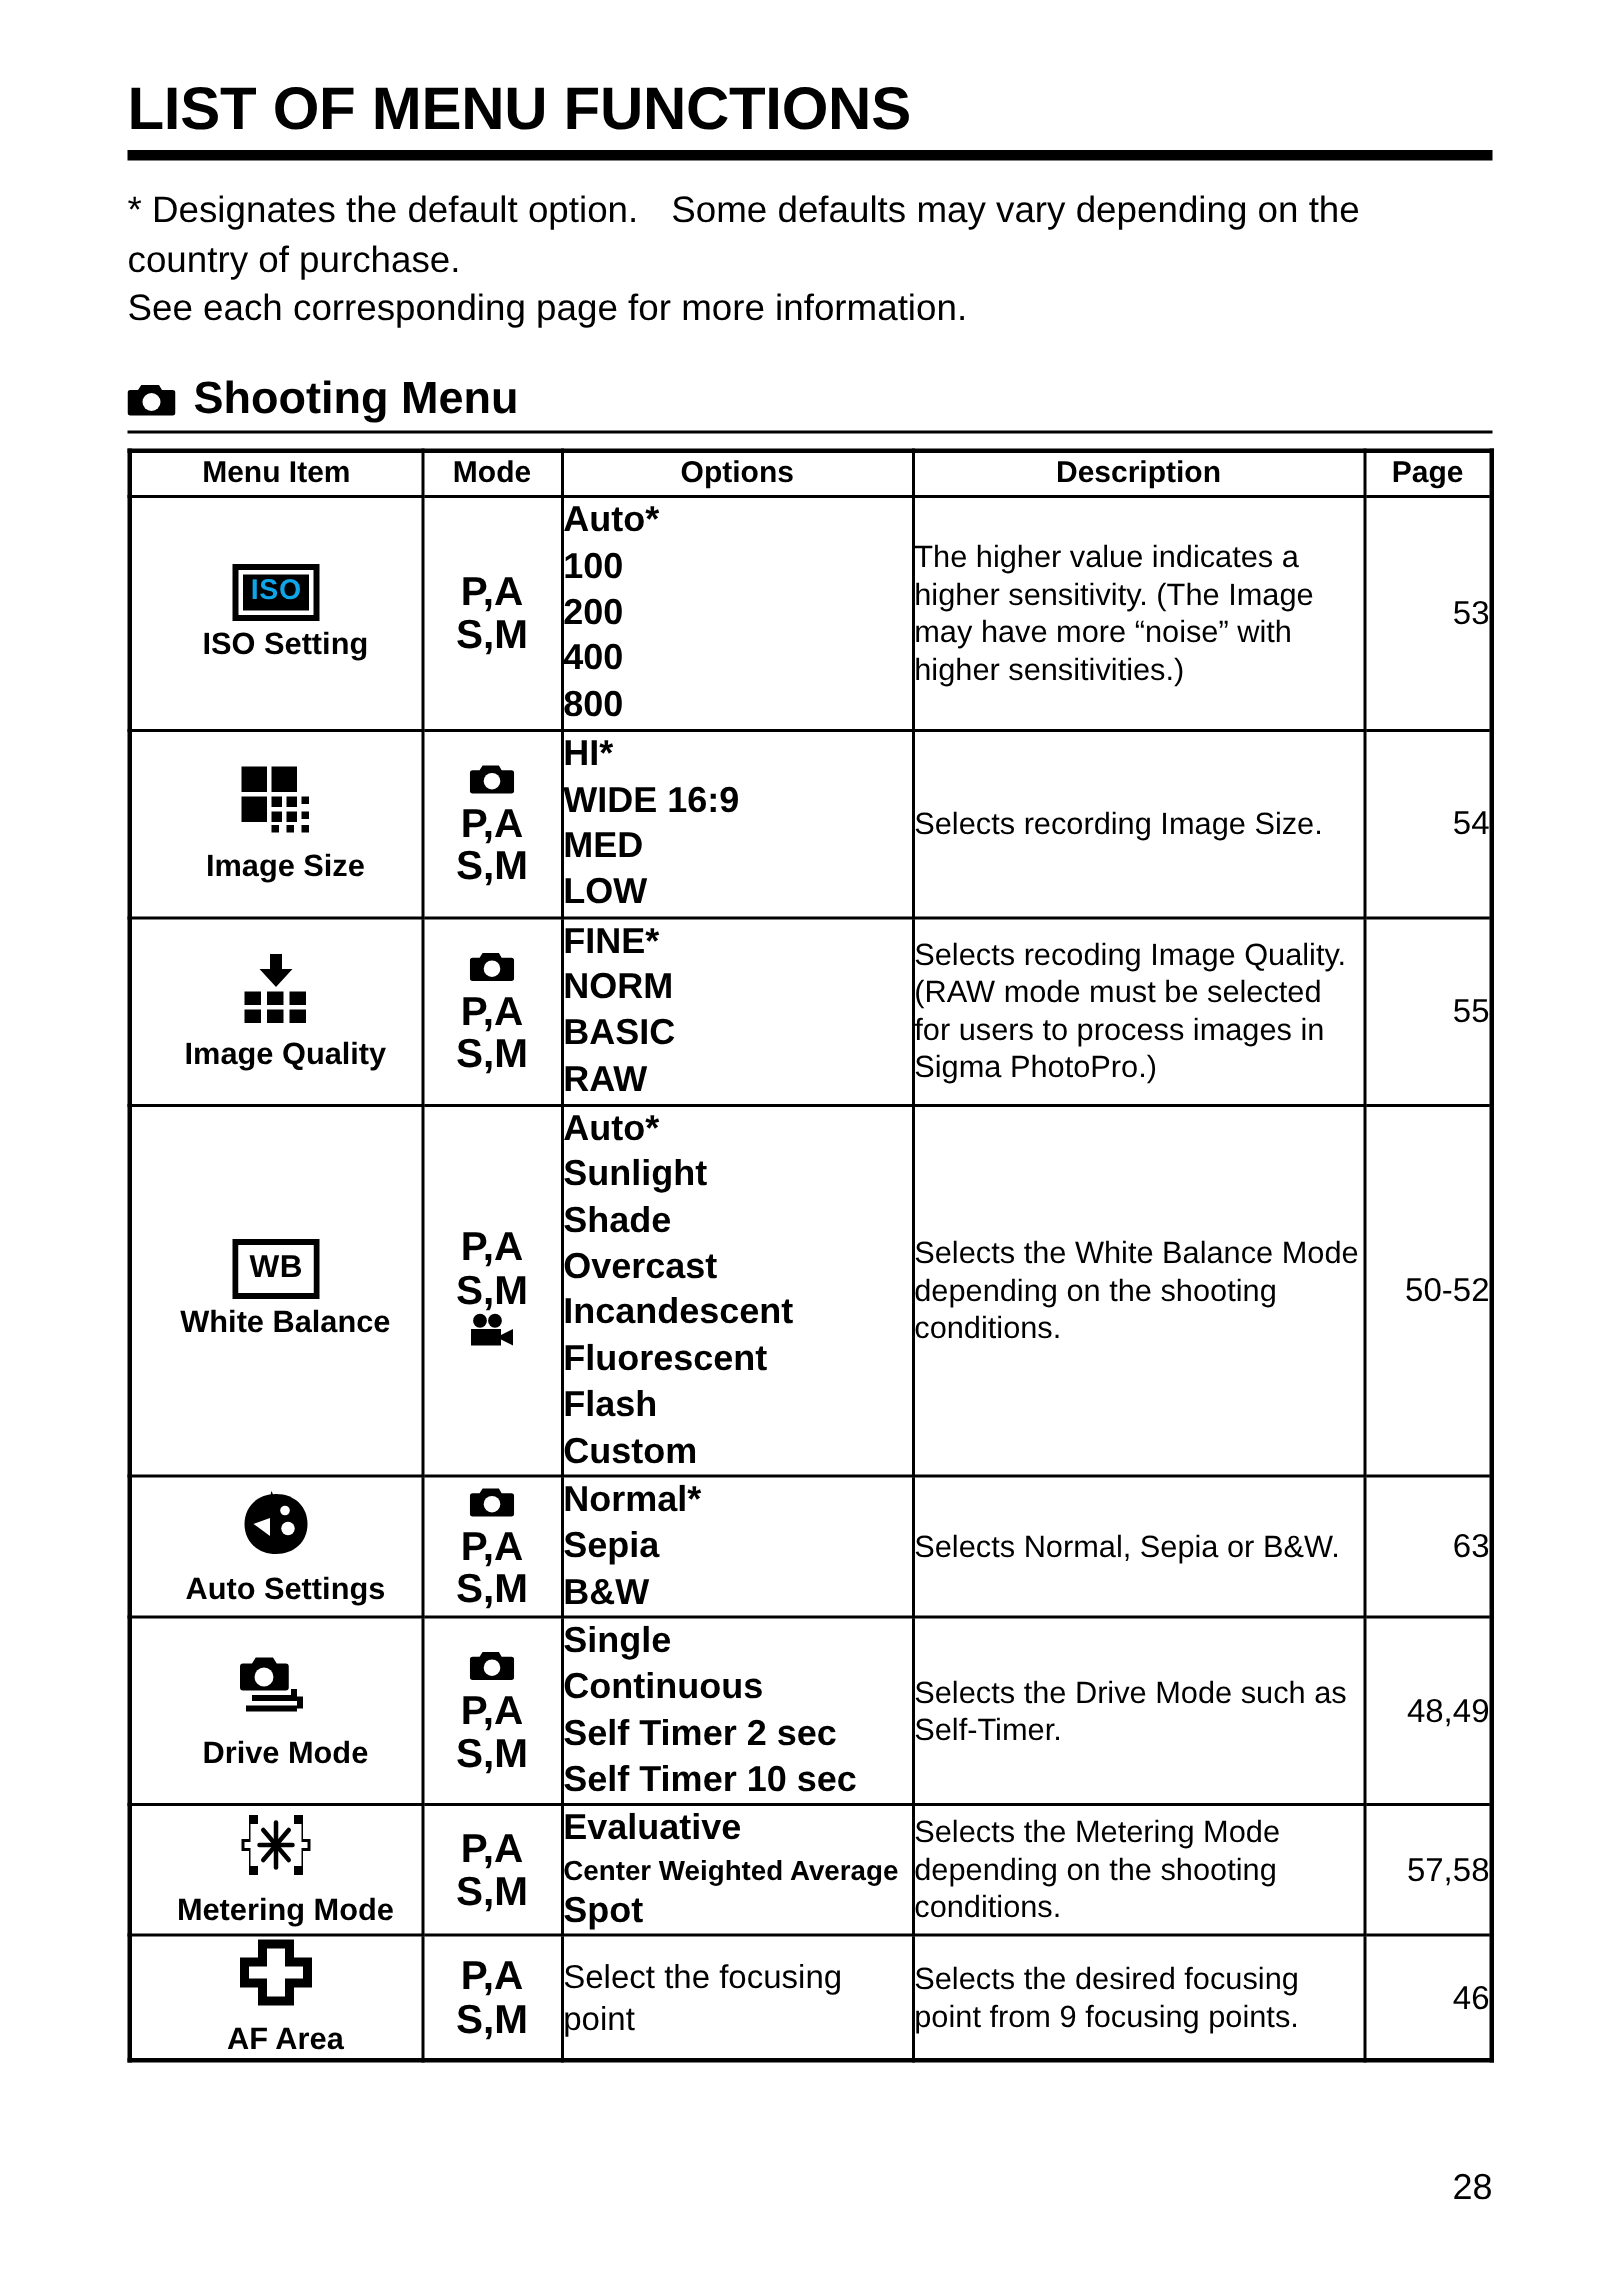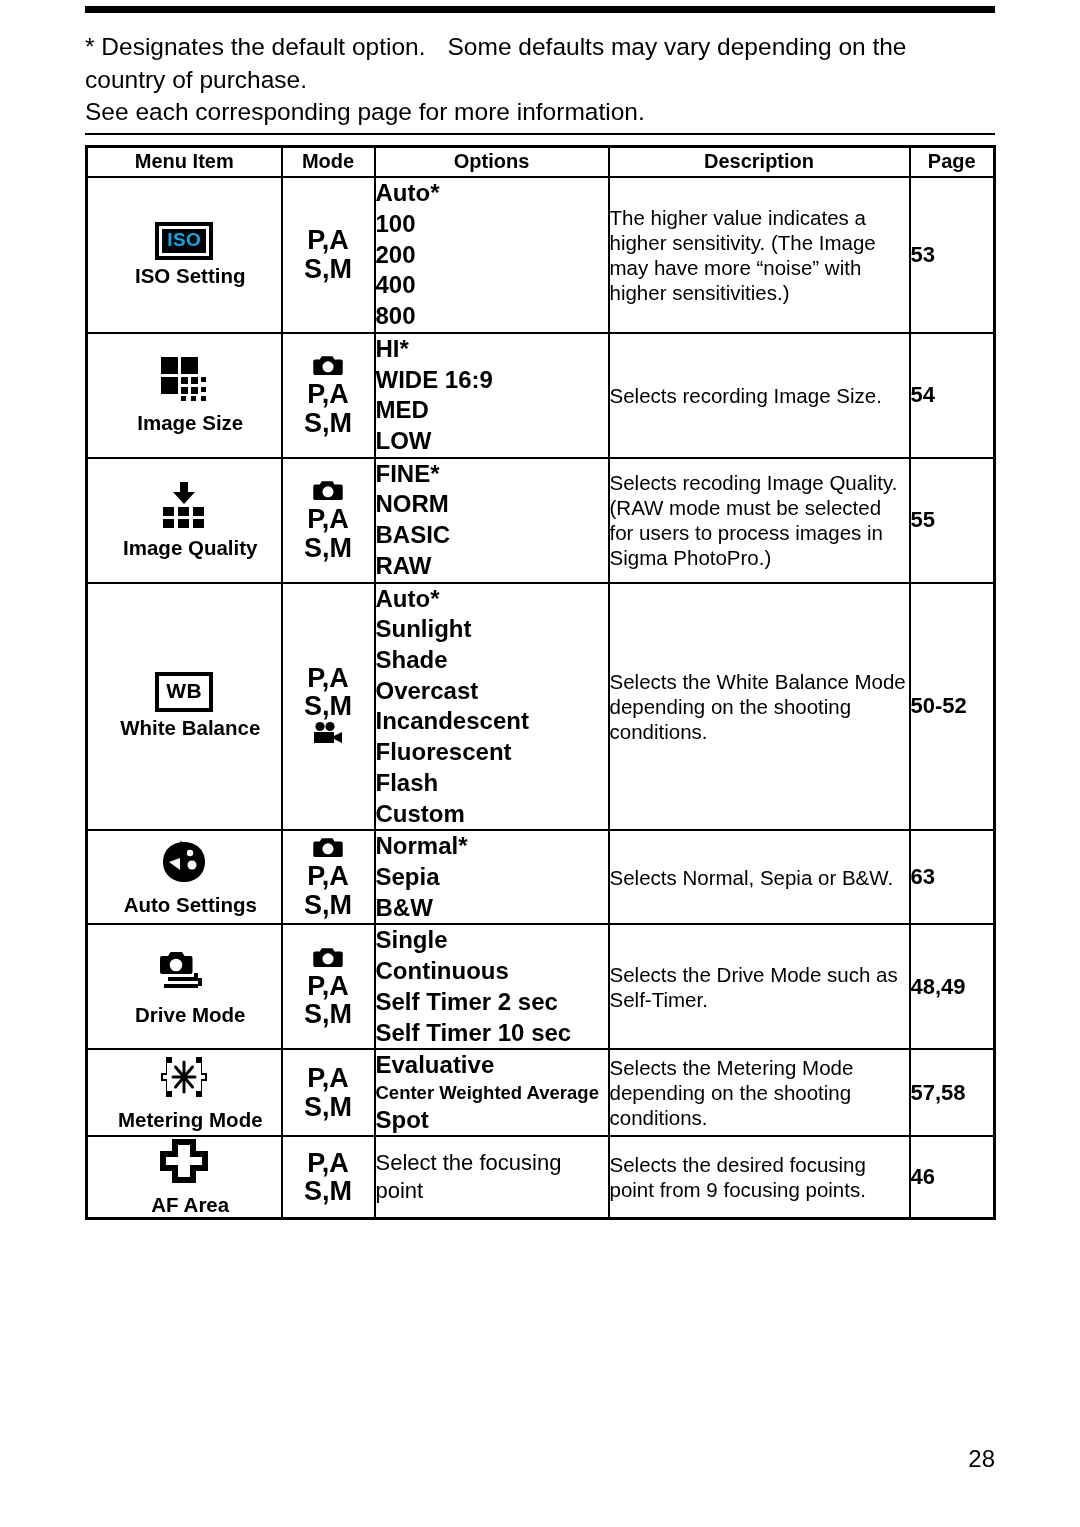--- a/index.html
+++ b/index.html
@@ -124,23 +124,23 @@
     white-space: nowrap;
   }
   .opt.small { font-size: 18.5px; }
   .opt.plain { font-weight: normal; font-size: 22px; }
   .cell-desc {
     padding: 8px 6px 8px 12px;
     font-size: 20.5px;
     line-height: 1.22;
   }
   .cell-page {
-    text-align: left;
+    text-align: right;
     font-size: 22px;
-    font-weight: bold;
+    font-weight: normal;
   }
 
   
   .icon { display: inline-block; line-height: 0; }
 
   
   .boxglyph {
     display: inline-flex;
     align-items: center;
     justify-content: center;
@@ -179,28 +179,38 @@
     top: 1445px;
     font-size: 24px;
     font-weight: normal;
   }
 </style>
 </head>
 <body>
 
 <div class="page">
 
+  <div class="title">LIST OF MENU FUNCTIONS</div>
   <div class="title-rule"></div>
 
   <div class="intro">
     <span>* Designates the default option.</span><span class="gap"></span><span>Some defaults may vary depending on the</span><br>
     <span>country of purchase.</span><br>
     <span>See each corresponding page for more information.</span>
   </div>
 
+  <div class="section">
+    <span class="icon">
+      <svg width="32" height="25" viewBox="0 0 32 25">
+        <path d="M2 7 h5 l2.2-3.4 H21 L23 7 h7 a2 2 0 0 1 2 2 v13 a2 2 0 0 1 -2 2 H2 a2 2 0 0 1 -2 -2 V9 a2 2 0 0 1 2 -2 z" fill="#000"></path>
+        <circle cx="16" cy="15" r="6" fill="#fff"></circle>
+      </svg>
+    </span>
+    <span class="section-label">Shooting Menu</span>
+  </div>
   <div class="section-rule"></div>
 
   <table class="menu">
     <colgroup>
       <col class="col-item">
         <col class="col-mode">
         <col class="col-opt">
         <col class="col-desc">
         <col class="col-page">
     </colgroup>

